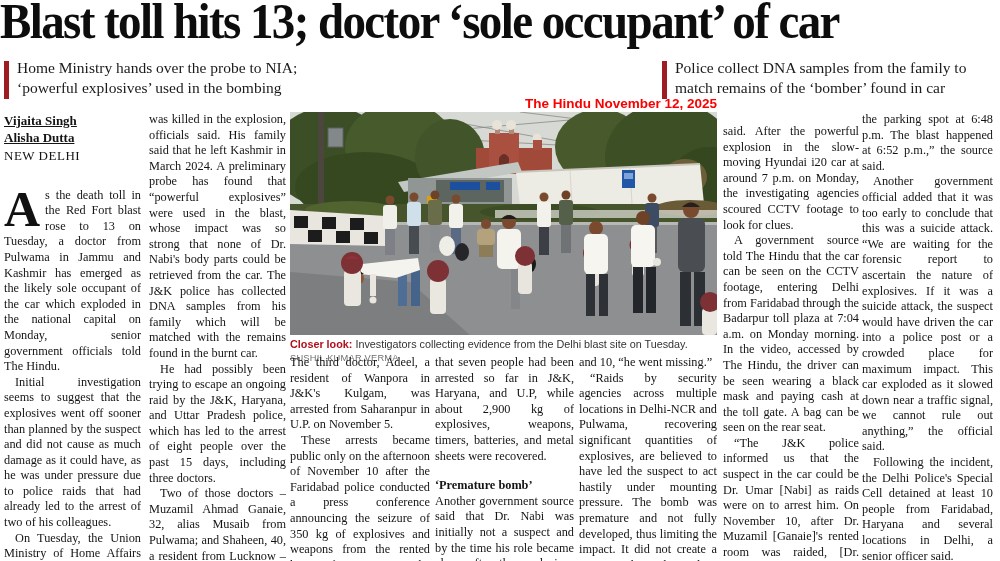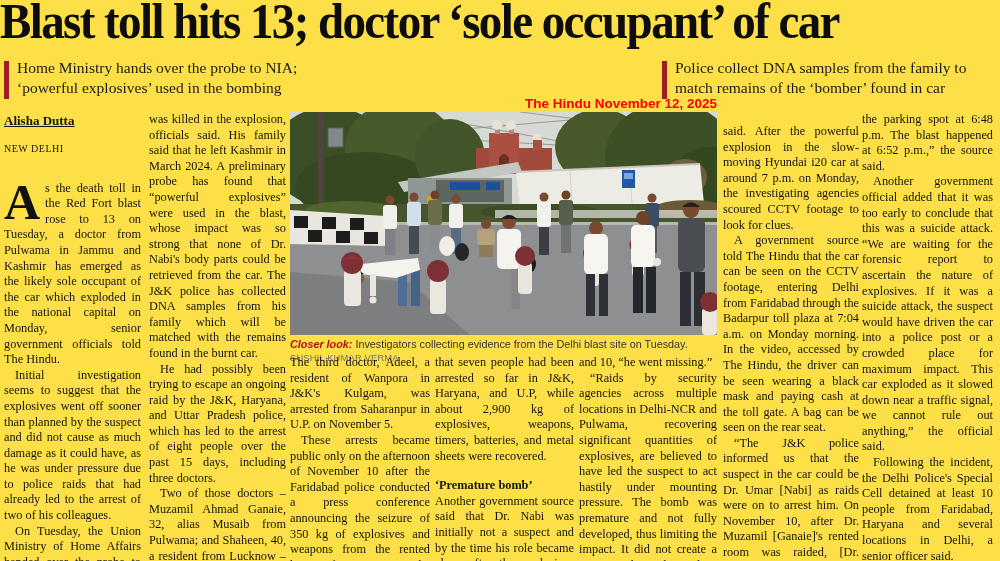--- a/index.html
+++ b/index.html
@@ -1,18 +1,18 @@
 <!DOCTYPE html>
 <html><head>
 <meta charset="utf-8">
 <style>
   html,body{margin:0;padding:0;background:#e9e9e7;}
   .page{
     position:relative;width:1000px;height:561px;margin:0 auto;
-    background:#fde047;overflow:hidden;
+    background:#ffffff;overflow:hidden;
     font-family:"Liberation Serif", serif;color:#141414;
   }
   
   .headline{
     position:absolute;top:-8px;left:0;width:1000px;margin:0;
     font-family:"Liberation Serif", serif;font-weight:bold;color:#0d0d0d;
     font-size:47px;letter-spacing:-1.6px;white-space:nowrap;
     transform:scaleY(1.08);transform-origin:top left;
   }
   
@@ -37,34 +37,34 @@
   .col p.ind{text-indent:11px;}
   .c1{left:4px;width:137px;}
   .c2{left:149px;width:137px;}
   .c3{left:290px;top:355px;height:206px;width:140px;}
   .c4{left:435px;top:355px;height:206px;width:139px;}
   .c5{left:579px;top:355px;height:206px;width:138px;}
   .c6{left:723px;width:136px;margin-top:12px;}
   .c7{left:862px;width:131px;}
   .byline{font-weight:bold;font-size:13px;line-height:17px;}
   .byline span{text-decoration:underline;display:block;}
-  .place{font-size:10px;letter-spacing:.5px;margin-top:12px;margin-bottom:24px;}
+  .place{font-size:13px;letter-spacing:.5px;margin-top:2px;margin-bottom:24px;}
   .dropcap{
     float:left;font-size:50px;line-height:39px;font-weight:bold;
     padding:2px 5px 0 0;color:#111;
   }
   .crosshead{font-weight:bold;margin-top:14px !important;}
   
   .photo{position:absolute;left:290px;top:112px;width:427px;height:223px;}
   .photo svg{display:block;}
   .caption{
     position:absolute;left:290px;top:338px;width:427px;
     font-family:"Liberation Sans", sans-serif;font-size:10.8px;color:#333;line-height:1.25;
   }
-  .caption .lbl{color:#b1101a;font-weight:bold;font-style:italic;}
+  .caption .lbl{color:#b1101a;font-weight:bold;}
   .caption .credit{color:#6f6f6f;font-size:9.3px;letter-spacing:.2px;}
 </style>
 </head>
 <body>
 
 <div class="page">
 
   <h1 class="headline">Blast toll hits 13; doctor ‘sole occupant’ of car</h1>
 
   <div class="deck deck1">
@@ -73,20 +73,21 @@
   </div>
   <div class="deck deck3">
     <span class="deck-bar"></span>
     <p>Police collect DNA samples from the family to match remains of the ‘bomber’ found in car</p>
   </div>
 
   <div class="dateline">The Hindu November 12, 2025</div>
 
   <div class="col c1">
     <div class="byline">
+      <span>Vijaita Singh</span>
       <span>Alisha Dutta</span>
     </div>
     <div class="place">NEW DELHI</div>
     <p><span class="dropcap">A</span><span>s the death toll in the Red Fort blast rose to 13 on Tuesday, a doctor from Pulwama in Jammu and Kashmir has emerged as the likely sole occupant of the car which exploded in the national capital on Monday, senior government officials told The Hindu.</span></p>
     <p class="ind">Initial investigation seems to suggest that the explosives went off sooner than planned by the suspect and did not cause as much damage as it could have, as he was under pressure due to police raids that had already led to the arrest of two of his colleagues.</p>
     <p class="ind">On Tuesday, the Union Ministry of Home Affairs handed over the probe to the National Investigation Agency (NIA).</p>
 
   </div>
 
   <div class="col c2">

